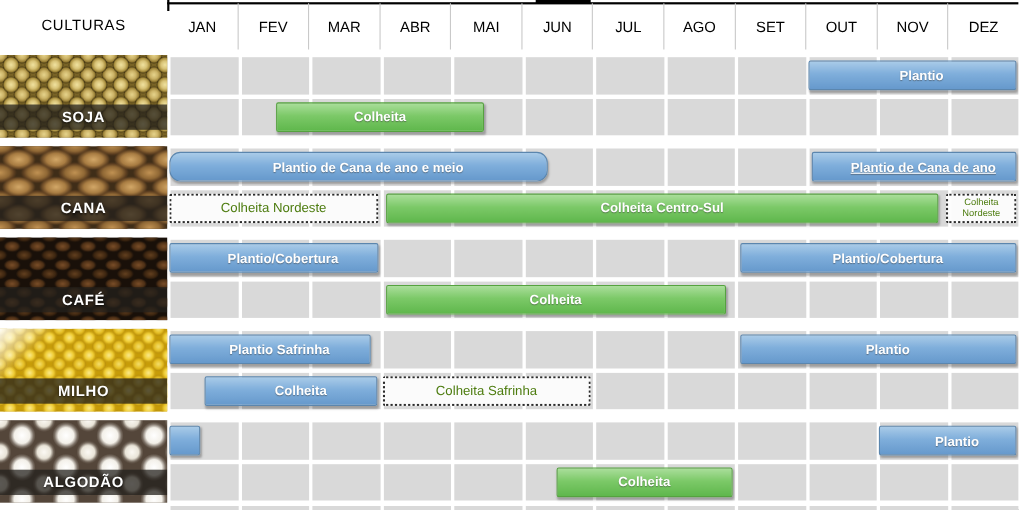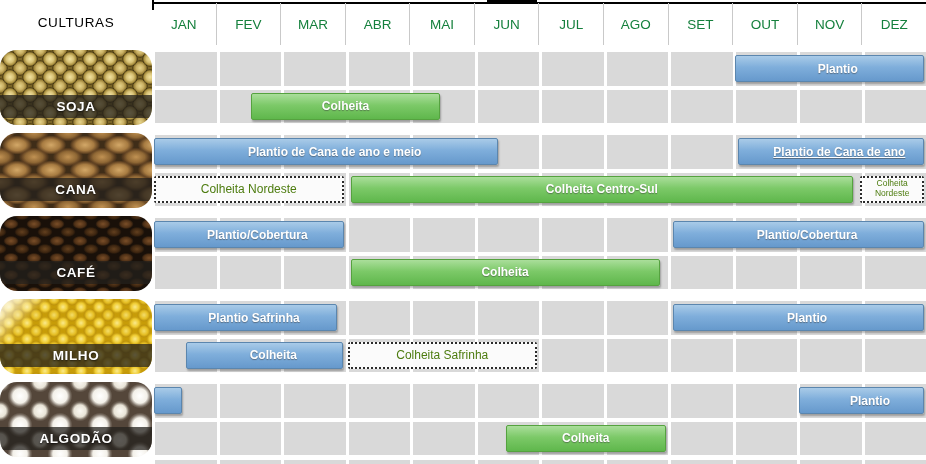--- a/index.html
+++ b/index.html
@@ -8,31 +8,31 @@
 
   
   .corner-header {
     position:absolute; left:0; top:0; width:152px; height:45px;
     display:flex; align-items:center; justify-content:center;
     font-size:13.5px; color:#000000; letter-spacing:0.6px;
   }
   .months-header { position:absolute; left:152px; top:3px; width:774px; height:42px; display:flex; }
   .month-cell {
     flex:1; display:flex; align-items:center; justify-content:center;
-    font-size:13.5px; color:#15803d; border-left:1px solid #c9c9c9;
+    font-size:13.5px; color:#000000; border-left:1px solid #c9c9c9;
   }
   .month-cell:first-child { border-left:none; }
   .top-line { position:absolute; left:152px; top:2px; width:774px; height:2px; background:#000; }
   .top-tick-left { position:absolute; left:152px; top:0; width:2px; height:10px; background:#000; }
   .top-tick-center { position:absolute; left:487px; top:0; width:50px; height:3px; background:#000; }
 
   
   .chart { position:absolute; left:0; top:50px; width:926px; }
   .crop-block { display:flex; height:75px; margin-bottom:8px; }
-  .photo { position:relative; flex:0 0 152px; width:152px; height:75px; overflow:hidden;border-radius:17px; }
+  .photo { position:relative; flex:0 0 152px; width:152px; height:75px; overflow:hidden; }
   .band {
     position:absolute; left:0; right:0; bottom:7px; height:23px;
     background:rgba(35,33,28,0.74); color:#fff; font-weight:bold; font-size:13.5px;
     display:flex; align-items:center; justify-content:center; letter-spacing:0.6px;
     text-shadow:0 1px 2px rgba(0,0,0,0.65);
   }
   .rows { flex:1; display:flex; flex-direction:column; }
   .subrow { position:relative; height:37.5px; }
   .cells { position:absolute; left:0; right:0; top:2px; bottom:2px; display:flex; gap:3px; padding-left:3px; }
   .cell { flex:1; background:var(--cell, #D9D9D9); }
@@ -192,21 +192,21 @@
               <div class="cell"></div>
               <div class="cell"></div>
               <div class="cell"></div>
               <div class="cell"></div>
               <div class="cell"></div>
               <div class="cell"></div>
               <div class="cell"></div>
               <div class="cell"></div>
             </div>
             <div class="bars">
-              <div class="bar bar-blue" style="left: calc(0% + 2px); width: calc(45% - 4px);">Plantio de Cana de ano e meio</div>
+              <div class="bar bar-blue" style="left: calc(0% + 2px); width: calc(45% - 4px); border-radius: 10px;">Plantio de Cana de ano e meio</div>
               <div class="bar bar-blue" style="left: calc(75.4167% + 2px); width: calc(24.5833% - 4px); text-decoration: underline;">Plantio de Cana de ano</div>
             </div>
           </div>
           <div class="subrow">
             <div class="cells">
               <div class="cell"></div>
               <div class="cell"></div>
               <div class="cell"></div>
               <div class="cell"></div>
               <div class="cell"></div>

